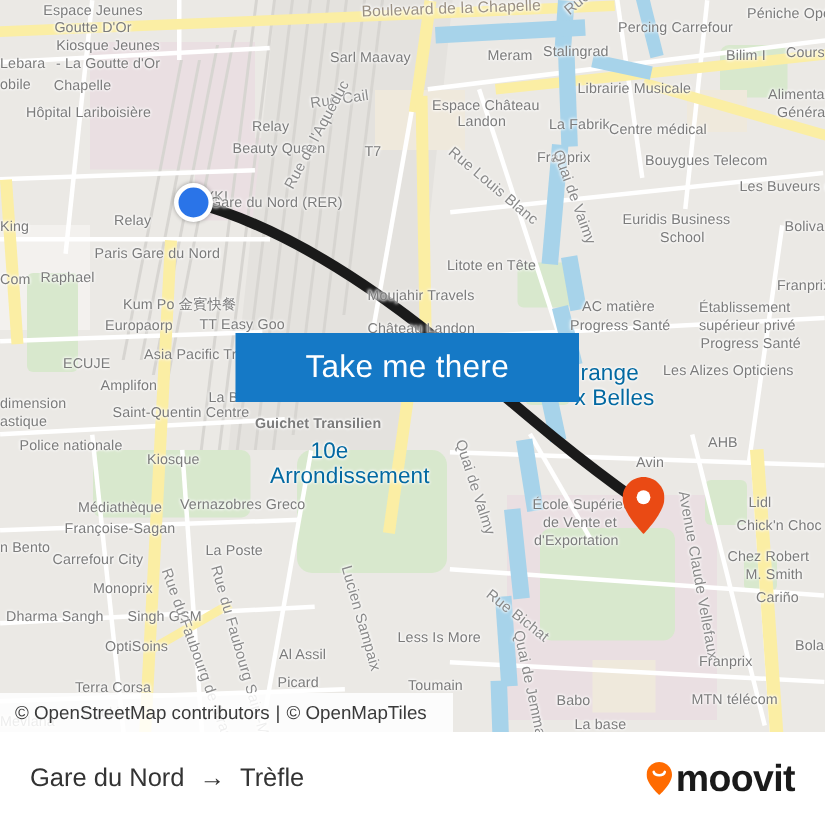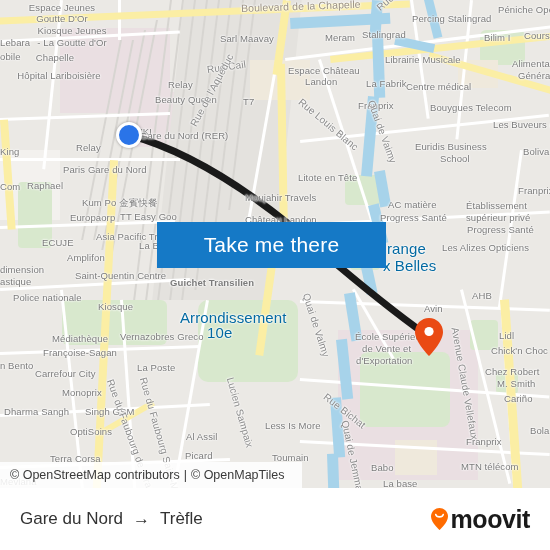--- a/index.html
+++ b/index.html
@@ -182,21 +182,21 @@
 
     <svg id="route-svg" viewBox="0 0 550 488">
       <path d="M129 135 C 185 150, 240 185, 290 225 C 330 258, 370 295, 425 334" stroke="#1a1a1a" stroke-width="7" fill="none" stroke-linecap="round"></path>
     </svg>
 
     <div id="label-layer">
         <div class="lbl ctr" style="left: 62px; top: 2px;">Espace Jeunes</div>
         <div class="lbl ctr" style="left: 62px; top: 13px;">Goutte D'Or</div>
         <div class="lbl hw" style="left: 241px; top: 2px; transform: rotate(-2deg); transform-origin: 0px 50%;">Boulevard de la Chapelle</div>
         <div class="lbl st" style="left: 378px; top: 3px; transform: rotate(-40deg); transform-origin: 0px 50%;">Rue</div>
-        <div class="lbl" style="left: 412px; top: 13px;">Percing Stalingrad</div>
+        <div class="lbl" style="left: 412px; top: 13px;">Percing Carrefour</div>
         <div class="lbl" style="left: 498px; top: 4px;">Péniche Opéra</div>
         <div class="lbl ctr" style="left: 72px; top: 25px;">Kiosque Jeunes</div>
         <div class="lbl ctr" style="left: 72px; top: 37px;">- La Goutte d'Or</div>
         <div class="lbl" style="left: 220px; top: 33px;">Sarl Maavay</div>
         <div class="lbl" style="left: 325px; top: 32px;">Meram</div>
         <div class="lbl" style="left: 362px; top: 29px;">Stalingrad</div>
         <div class="lbl" style="left: 484px; top: 32px;">Bilim I</div>
         <div class="lbl" style="left: 524px; top: 30px;">Cours F</div>
         <div class="lbl" style="left: 0px; top: 37px;">Lebara</div>
         <div class="lbl" style="left: 0px; top: 51px;">obile</div>
@@ -229,40 +229,40 @@
         <div class="lbl" style="left: 63px; top: 164px;">Paris Gare du Nord</div>
         <div class="lbl" style="left: 298px; top: 172px;">Litote en Tête</div>
         <div class="lbl" style="left: 27px; top: 180px;">Raphael</div>
         <div class="lbl" style="left: 0px; top: 181px;">Com</div>
         <div class="lbl" style="left: 518px; top: 185px;">Franprix</div>
         <div class="lbl" style="left: 82px; top: 197px;">Kum Po 金賓快餐</div>
         <div class="lbl" style="left: 245px; top: 192px;">Moujahir Travels</div>
         <div class="lbl" style="left: 388px; top: 199px;">AC matière</div>
         <div class="lbl" style="left: 466px; top: 200px;">Établissement</div>
         <div class="lbl" style="left: 70px; top: 212px;">Europaorp</div>
-        <div class="lbl" style="left: 120px; top: 211px;">TT Easy Goo</div>
+        <div class="lbl" style="left: 133px; top: 211px;">TT Easy Goo</div>
         <div class="lbl" style="left: 380px; top: 212px;">Progress Santé</div>
         <div class="lbl" style="left: 466px; top: 212px;">supérieur privé</div>
         <div class="lbl" style="left: 245px; top: 214px;">Château Landon</div>
         <div class="lbl" style="left: 467px; top: 224px;">Progress Santé</div>
         <div class="lbl" style="left: 96px; top: 231px;">Asia Pacific Trad</div>
         <div class="lbl" style="left: 42px; top: 237px;">ECUJE</div>
         <div class="lbl" style="left: 67px; top: 252px;">Amplifon</div>
-        <div class="lbl" style="left: 139px; top: 240px;">La B</div>
+        <div class="lbl" style="left: 139px; top: 260px;">La B</div>
         <div class="lbl big" style="left: 387px; top: 240px;">range</div>
         <div class="lbl big" style="left: 383px; top: 257px;">x Belles</div>
         <div class="lbl" style="left: 442px; top: 242px;">Les Alizes Opticiens</div>
         <div class="lbl" style="left: 0px; top: 264px;">dimension</div>
         <div class="lbl" style="left: 75px; top: 270px;">Saint-Quentin Centre</div>
         <div class="lbl" style="left: 170px; top: 277px; font-weight: bold;">Guichet Transilien</div>
         <div class="lbl" style="left: 0px; top: 276px; text-align: center;">astique</div>
         <div class="lbl" style="left: 472px; top: 290px;">AHB</div>
         <div class="lbl" style="left: 13px; top: 292px;">Police nationale</div>
         <div class="lbl" style="left: 98px; top: 301px; text-align: right;">Kiosque</div>
-        <div class="lbl big" style="left: 207px; top: 292px; margin-top: 32px;">10e</div>
+        <div class="lbl big" style="left: 207px; top: 292px;">10e</div>
         <div class="lbl big" style="left: 180px; top: 309px; transform: rotate(0deg); transform-origin: 0px 50%;">Arrondissement</div>
         <div class="lbl" style="left: 424px; top: 303px;">Avin</div>
         <div class="lbl" style="left: 499px; top: 330px;">Lidl</div>
         <div class="lbl" style="left: 120px; top: 331px;">Vernazobres Greco</div>
         <div class="lbl ctr" style="left: 80px; top: 333px;">Médiathèque</div>
         <div class="lbl ctr" style="left: 80px; top: 347px;">Françoise-Sagan</div>
         <div class="lbl" style="left: 355px; top: 331px;">École Supérieure</div>
         <div class="lbl" style="left: 362px; top: 343px;">de Vente et</div>
         <div class="lbl" style="left: 356px; top: 355px;">d'Exportation</div>
         <div class="lbl" style="left: 491px; top: 345px;">Chick'n Choc</div>

